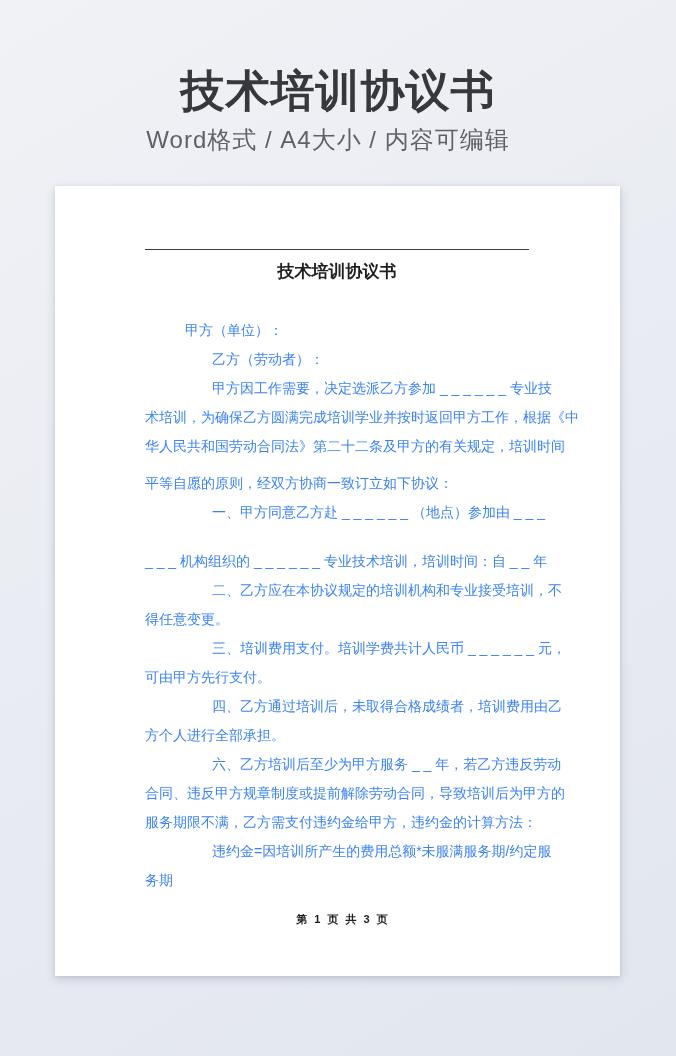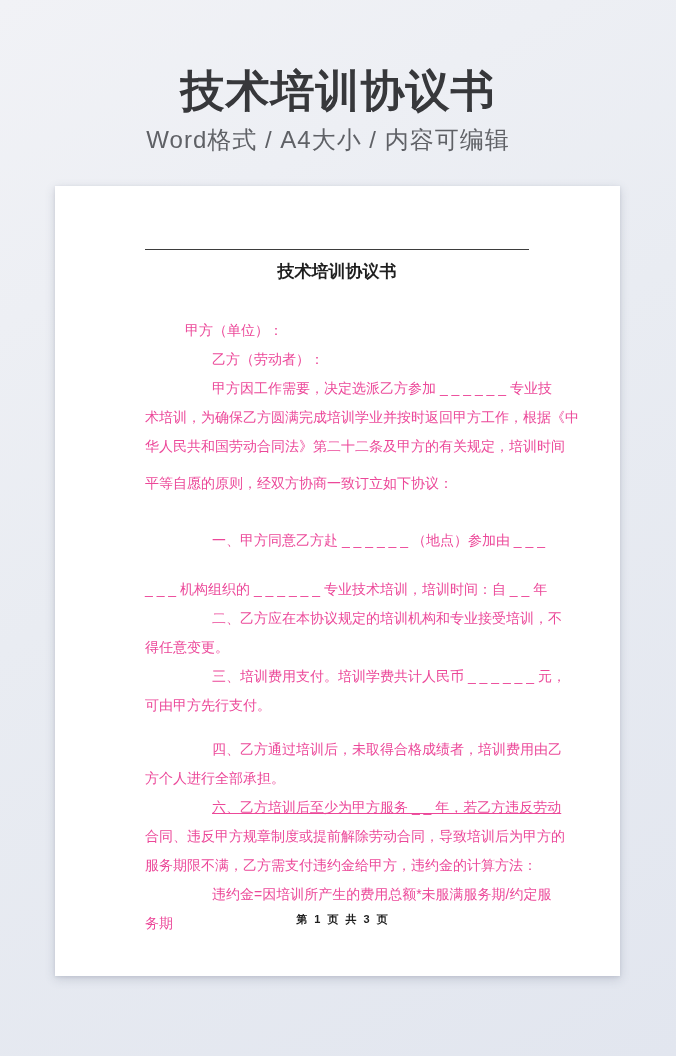--- a/index.html
+++ b/index.html
@@ -41,21 +41,21 @@
     width: 384px;
     text-align: center;
     font-size: 17px; font-weight: 700; color: #1f1f1f;
   }
   .doc-body {
     position: absolute; left: 90px; top: 130px;
     width: 400px;
   }
   .doc-line {
     height: 29px; line-height: 29px;
-    font-size: 14px; color: #ec4899;
+    font-size: 14px; color: #3b82f6;
     white-space: pre; overflow: visible;
   }
   .page-number {
     position: absolute; left: 0; bottom: 49px;
     width: 576px;
     text-align: center;
     font-size: 11px; font-weight: 600; color: #1e1e1e;
     letter-spacing: 2px;
   }
 </style>
@@ -75,29 +75,29 @@
     <div class="doc-title">技术培训协议书</div>
 
     <div class="doc-body">
 
     <div class="doc-line" style="text-indent: 40px;">甲方（单位）：</div>
         <div class="doc-line" style="text-indent: 67px;">乙方（劳动者）：</div>
         <div class="doc-line" style="text-indent: 67px;">甲方因工作需要，决定选派乙方参加 _ _ _ _ _ _ 专业技</div>
         <div class="doc-line" style="text-indent: 0px;">术培训，为确保乙方圆满完成培训学业并按时返回甲方工作，根据《中</div>
         <div class="doc-line" style="text-indent: 0px;">华人民共和国劳动合同法》第二十二条及甲方的有关规定，培训时间</div>
         <div class="doc-line" style="text-indent: 0px; margin-top: 8px;">平等自愿的原则，经双方协商一致订立如下协议：</div>
-        <div class="doc-line" style="text-indent: 67px; margin-top: 28px;">一、甲方同意乙方赴 _ _ _ _ _ _ （地点）参加由 _ _ _</div>
+        <div class="doc-line" style="text-indent: 67px;">一、甲方同意乙方赴 _ _ _ _ _ _ （地点）参加由 _ _ _</div>
         <div class="doc-line" style="text-indent: 0px; margin-top: 20px;">_ _ _ 机构组织的 _ _ _ _ _ _ 专业技术培训，培训时间：自 _ _ 年</div>
         <div class="doc-line" style="text-indent: 67px;">二、乙方应在本协议规定的培训机构和专业接受培训，不</div>
         <div class="doc-line" style="text-indent: 0px;">得任意变更。</div>
         <div class="doc-line" style="text-indent: 67px;">三、培训费用支付。培训学费共计人民币 _ _ _ _ _ _ 元，</div>
         <div class="doc-line" style="text-indent: 0px;">可由甲方先行支付。</div>
-        <div class="doc-line" style="text-indent: 67px; margin-top: 15px;">四、乙方通过培训后，未取得合格成绩者，培训费用由乙</div>
+        <div class="doc-line" style="text-indent: 67px;">四、乙方通过培训后，未取得合格成绩者，培训费用由乙</div>
         <div class="doc-line" style="text-indent: 0px;">方个人进行全部承担。</div>
-        <div class="doc-line" style="text-indent: 67px; text-decoration: underline;">六、乙方培训后至少为甲方服务 _ _ 年，若乙方违反劳动</div>
+        <div class="doc-line" style="text-indent: 67px;">六、乙方培训后至少为甲方服务 _ _ 年，若乙方违反劳动</div>
         <div class="doc-line" style="text-indent: 0px;">合同、违反甲方规章制度或提前解除劳动合同，导致培训后为甲方的</div>
         <div class="doc-line" style="text-indent: 0px;">服务期限不满，乙方需支付违约金给甲方，违约金的计算方法：</div>
         <div class="doc-line" style="text-indent: 67px;">违约金=因培训所产生的费用总额*未服满服务期/约定服</div>
         <div class="doc-line" style="text-indent: 0px;">务期</div>
       </div>
 
     <div class="page-number">第 1 页 共 3 页</div>
 
   </div>
 

